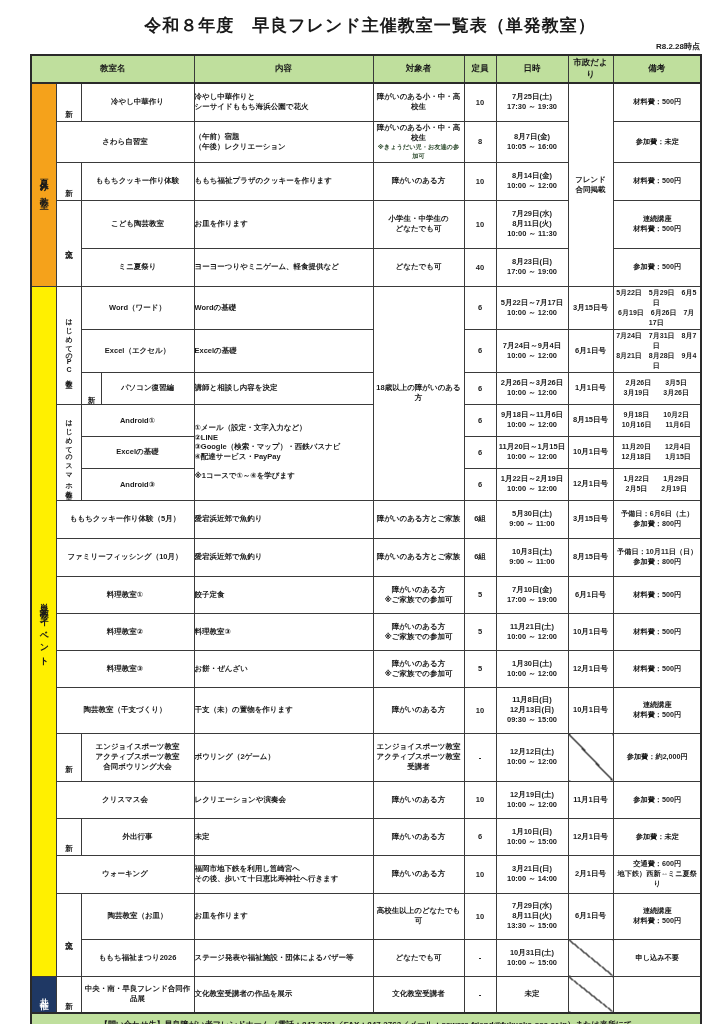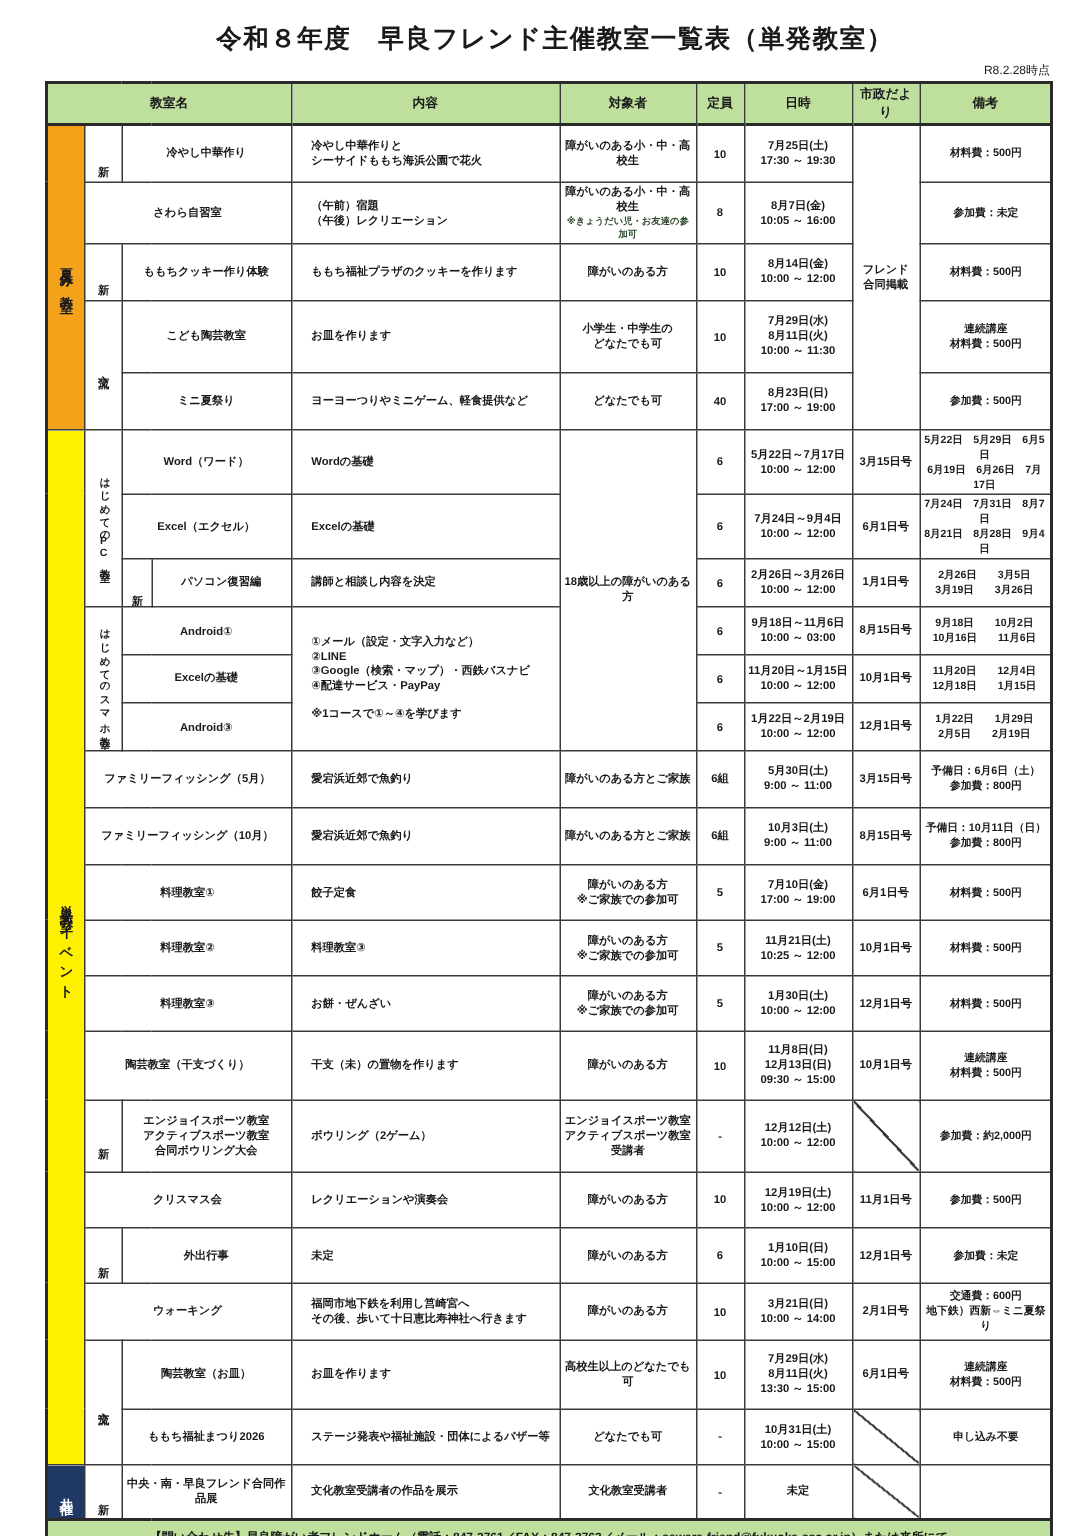--- a/index.html
+++ b/index.html
@@ -4,30 +4,30 @@
 <style>
   * { box-sizing: border-box; margin: 0; padding: 0; }
   body {
     width: 724px; height: 1024px;
     background: #f7f7f5;
     font-family: "Liberation Sans", "DejaVu Sans", sans-serif;
     color: #1a1a1a;
   }
   .page { width: 724px; height: 1024px; background: #ffffff; position: relative; padding-top: 14px; }
   .title { text-align: center; font-size: 17px; font-weight: bold; letter-spacing: 1px; margin-left: 16px; }
-  .asof { text-align: right; font-size: 8px; font-weight: normal; margin: 4px 24px 2px 0; }
+  .asof { text-align: right; font-size: 8px; font-weight: bold; margin: 4px 24px 2px 0; }
   table { border-collapse: collapse; margin-left: 30px; width: 670px; table-layout: fixed; }
   col.c-sec { width: 25px; } col.c-flag { width: 25px; } col.c-nflag { width: 20px; }
   col.c-name { width: 93px; } col.c-cont { width: 179px; } col.c-targ { width: 91px; }
   col.c-cap { width: 32px; } col.c-dt { width: 72px; } col.c-bull { width: 45px; } col.c-rem { width: 88px; }
   th, td { border: 1px solid #3a3a3a; font-size: 7.5px; font-weight: bold; vertical-align: middle; padding: 1px 2px; white-space: pre-line; overflow: hidden; }
   table { border: 2px solid #2a2a2a; }
   thead th { background: #bfdf9d; text-align: center; font-size: 8.5px; height: 24px; border-bottom: 2px solid #2a2a2a; }
   td.name, td.target, td.cap, td.dt, td.bulletin { text-align: center; }
-  td.content { text-align: left; padding-left: 13px; }
+  td.content { text-align: left; padding-left: 0; }
   td.remarks { text-align: center; padding-left: 3px; font-size: 7.2px; }
   td.remarks.center { text-align: center; padding-left: 1px; font-size: 7px; }
   td.v { text-align: center; }
   td.v .vtext { writing-mode: vertical-rl; text-orientation: upright; display: inline-block; letter-spacing: 2px; }
   td.sec-summer { background: #f5a21b; }
   td.sec-single { background: #fff000; }
   td.sec-joint  { background: #1f3864; color: #ffffff; }
   td.vlabel .vtext { font-size: 9px; letter-spacing: 3px; }
   td.vgroup .vtext { font-size: 7px; letter-spacing: 1px; }
   td.vflag .vtext { font-size: 7.5px; letter-spacing: 1px; }
@@ -166,21 +166,21 @@
         <td rowspan="3" class="v vgroup"><span class="vtext">はじめてのスマホ教室</span></td>
         <td colspan="2" class="name">Android①</td>
         <td rowspan="3" class="content">①メール（設定・文字入力など）
 ②LINE
 ③Google（検索・マップ）・西鉄バスナビ
 ④配達サービス・PayPay
 
 ※1コースで①～④を学びます</td>
         <td class="cap">6</td>
         <td class="dt">9月18日～11月6日
-10:00 ～ 03:00</td>
+10:00 ～ 12:00</td>
         <td class="bulletin">8月15日号</td>
         <td class="remarks center">9月18日　　10月2日
 10月16日　　11月6日</td>
       </tr>
       <tr class="h32">
         <td colspan="2" class="name">Excelの基礎</td>
         <td class="cap">6</td>
         <td class="dt">11月20日～1月15日
 10:00 ～ 12:00</td>
         <td class="bulletin">10月1日号</td>
@@ -191,21 +191,21 @@
         <td colspan="2" class="name">Android③</td>
         <td class="cap">6</td>
         <td class="dt">1月22日～2月19日
 10:00 ～ 12:00</td>
         <td class="bulletin">12月1日号</td>
         <td class="remarks center">1月22日　　1月29日
 2月5日　　2月19日</td>
       </tr>
 
       <tr class="h38">
-        <td colspan="3" class="name">ファミリーフィッシング（5月）</td>
+        <td colspan="3" class="name">ももちクッキー作り体験（5月）</td>
         <td class="content">愛宕浜近郊で魚釣り</td>
         <td class="target">障がいのある方とご家族</td>
         <td class="cap">6組</td>
         <td class="dt">5月30日(土)
 9:00 ～ 11:00</td>
         <td class="bulletin">3月15日号</td>
         <td class="remarks">予備日：6月6日（土）
 参加費：800円</td>
       </tr>
       <tr class="h38">
@@ -230,21 +230,21 @@
         <td class="bulletin">6月1日号</td>
         <td class="remarks">材料費：500円</td>
       </tr>
       <tr class="h37">
         <td colspan="3" class="name">料理教室②</td>
         <td class="content">料理教室③</td>
         <td class="target">障がいのある方
 ※ご家族での参加可</td>
         <td class="cap">5</td>
         <td class="dt">11月21日(土)
-10:25 ～ 12:00</td>
+10:00 ～ 12:00</td>
         <td class="bulletin">10月1日号</td>
         <td class="remarks">材料費：500円</td>
       </tr>
       <tr class="h37">
         <td colspan="3" class="name">料理教室③</td>
         <td class="content">お餅・ぜんざい</td>
         <td class="target">障がいのある方
 ※ご家族での参加可</td>
         <td class="cap">5</td>
         <td class="dt">1月30日(土)

